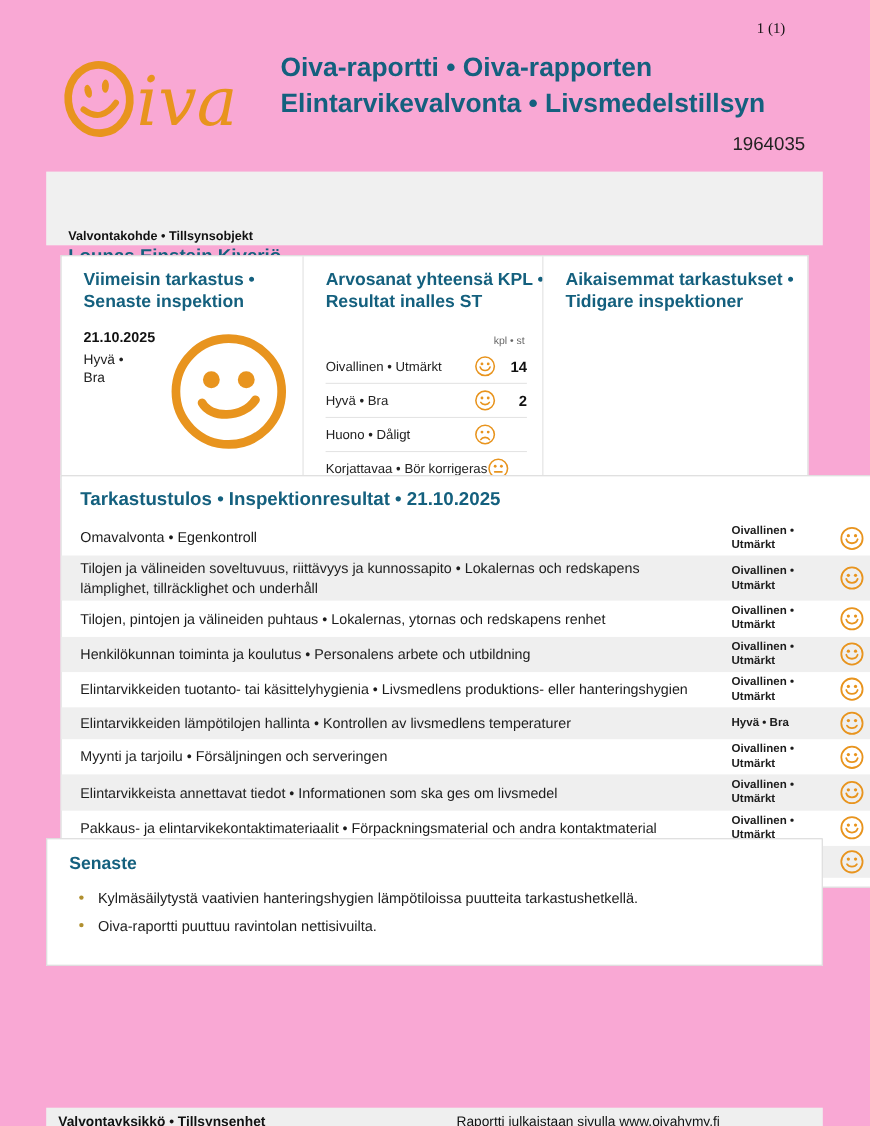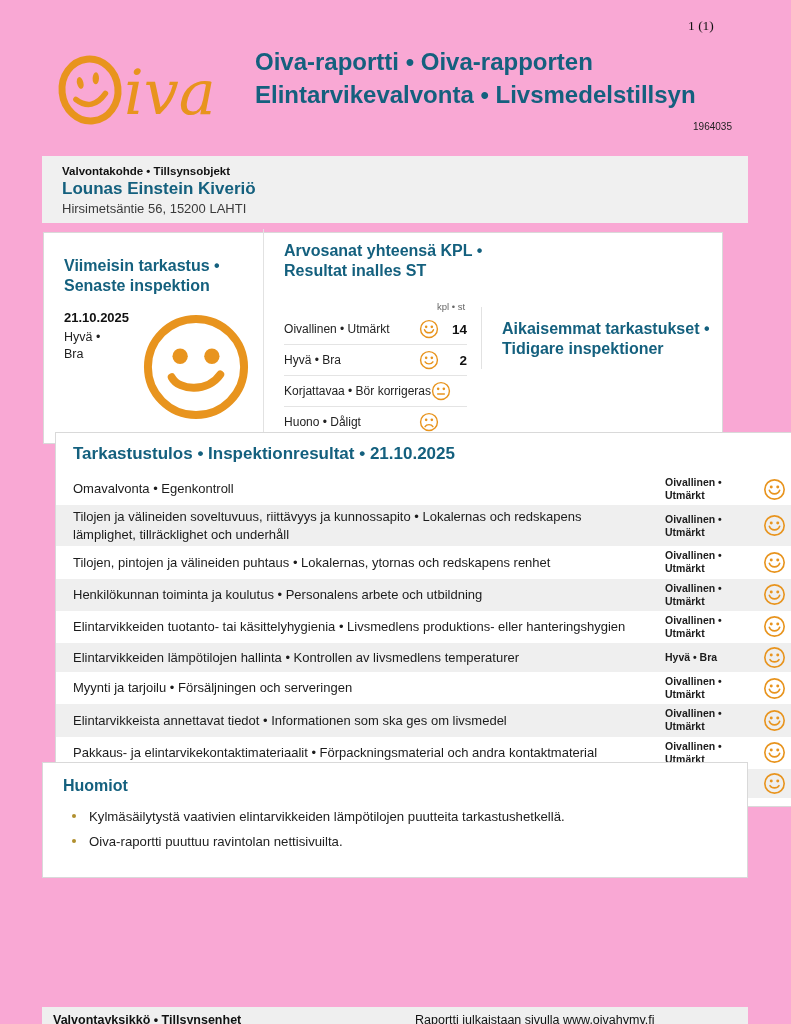--- a/index.html
+++ b/index.html
@@ -4,28 +4,28 @@
 <style>
   html,body{margin:0;padding:0;background:#fff;}
   .page{
     position:relative;width:791px;height:1024px;overflow:hidden;background:#f9a8d4;
     font-family:"Liberation Sans","DejaVu Sans",sans-serif;color:#1c1c1c;
   }
   
   .page-number{position:absolute;top:18px;left:688px;font-family:"Liberation Serif","DejaVu Serif",serif;font-size:13.5px;color:#111;}
   .logo{position:absolute;left:52px;top:42px;}
   .title{position:absolute;left:255px;top:45px;font-size:24px;font-weight:bold;color:#14607E;line-height:33px;white-space:nowrap;}
-  .report-number{position:absolute;top:121px;left:0;width:732px;text-align:right;font-size:10px;color:#222;}
+  .report-number{position:absolute;top:121px;left:0;width:732px;text-align:right;font-size:17px;color:#222;}
   
   .facility-box{position:absolute;left:42px;top:156px;width:706px;height:67px;background:#F0F0F0;box-sizing:border-box;padding:9px 0 0 20px;}
-  .fac-label{font-size:11.5px;font-weight:bold;color:#111;}
+  .fac-label{font-size:11.5px;font-weight:bold;color:#111;margin-top:44px;}
   .fac-name{font-size:17px;font-weight:bold;color:#14607E;margin-top:2px;}
   .fac-addr{font-size:13px;color:#3a3a3a;margin-top:2px;}
   
-  .summary-box{position:absolute;left:43px;top:232px;width:680px;height:212px;background:#fff;border:1px solid #D9D9D9;box-sizing:border-box;display:flex;align-items:center;}
+  .summary-box{position:absolute;left:55px;top:232px;width:680px;height:212px;background:#fff;border:1px solid #D9D9D9;box-sizing:border-box;display:flex;}
   .scol{box-sizing:border-box;padding:12px 10px 10px 20px;}
   .scol1{width:220px;}
   .scol2{width:218px;border-left:1px solid #E2E2E2;padding-right:14px;}
   .scol3{width:242px;border-left:1px solid #E2E2E2;}
   .box-heading{color:#14607E;font-weight:bold;font-size:16px;line-height:1.25;}
   .box-heading div{white-space:nowrap;}
   .latest-content{display:flex;margin-top:13px;}
   .latest-text{width:76px;font-size:12.5px;line-height:1.35;color:#222;}
   .latest-date{font-weight:bold;font-size:13px;margin-bottom:3px;color:#111;}
   .big-smiley{width:112px;height:112px;flex-shrink:0;margin-top:2px;}
@@ -158,31 +158,31 @@
 
   <div class="sum-row">
     <span class="sum-label">Hyvä • Bra</span>
     <svg class="sum-icon">
               <use href="#sm-hyva"></use>
             </svg>
     <span class="sum-count">2</span>
   </div>
 
   <div class="sum-row">
+    <span class="sum-label">Huono • Dåligt</span>
+    <svg class="sum-icon">
+              <use href="#sm-huono"></use>
+            </svg>
+    <span class="sum-count"></span>
+  </div>
+
+  <div class="sum-row">
     <span class="sum-label">Korjattavaa • Bör korrigeras</span>
     <svg class="sum-icon">
               <use href="#sm-korjattavaa"></use>
-            </svg>
-    <span class="sum-count"></span>
-  </div>
-
-  <div class="sum-row">
-    <span class="sum-label">Huono • Dåligt</span>
-    <svg class="sum-icon">
-              <use href="#sm-huono"></use>
             </svg>
     <span class="sum-count"></span>
   </div>
 </div>
     </div>
 
     <div class="scol scol3">
       <div class="box-heading">
         <div>Aikaisemmat tarkastukset •</div>
         <div>Tidigare inspektioner</div>
@@ -272,25 +272,25 @@
     <svg class="res-icon">
             <use href="#sm-hyva"></use>
           </svg>
   </div>
 </div>
   </div>
 
   <div class="footnote">Heikoin tulos määrää arvosanan • Sämsta resultat bestämmer vitsordet</div>
 
   <div class="remarks-box">
-    <div class="box-heading">Huomiot</div>
+    <div class="box-heading">Senaste</div>
     <ul class="remarks-list" id="remarks-list">
   <li>
     <span class="bullet-dot"></span>
-    <span>Kylmäsäilytystä vaativien elintarvikkeiden lämpötilojen puutteita tarkastushetkellä.</span>
+    <span>Kylmäsäilytystä vaativien hanteringshygien lämpötiloissa puutteita tarkastushetkellä.</span>
   </li>
 
   <li>
     <span class="bullet-dot"></span>
     <span>Oiva-raportti puuttuu ravintolan nettisivuilta.</span>
   </li>
 </ul>
   </div>
 
   <div class="footer-bar">

